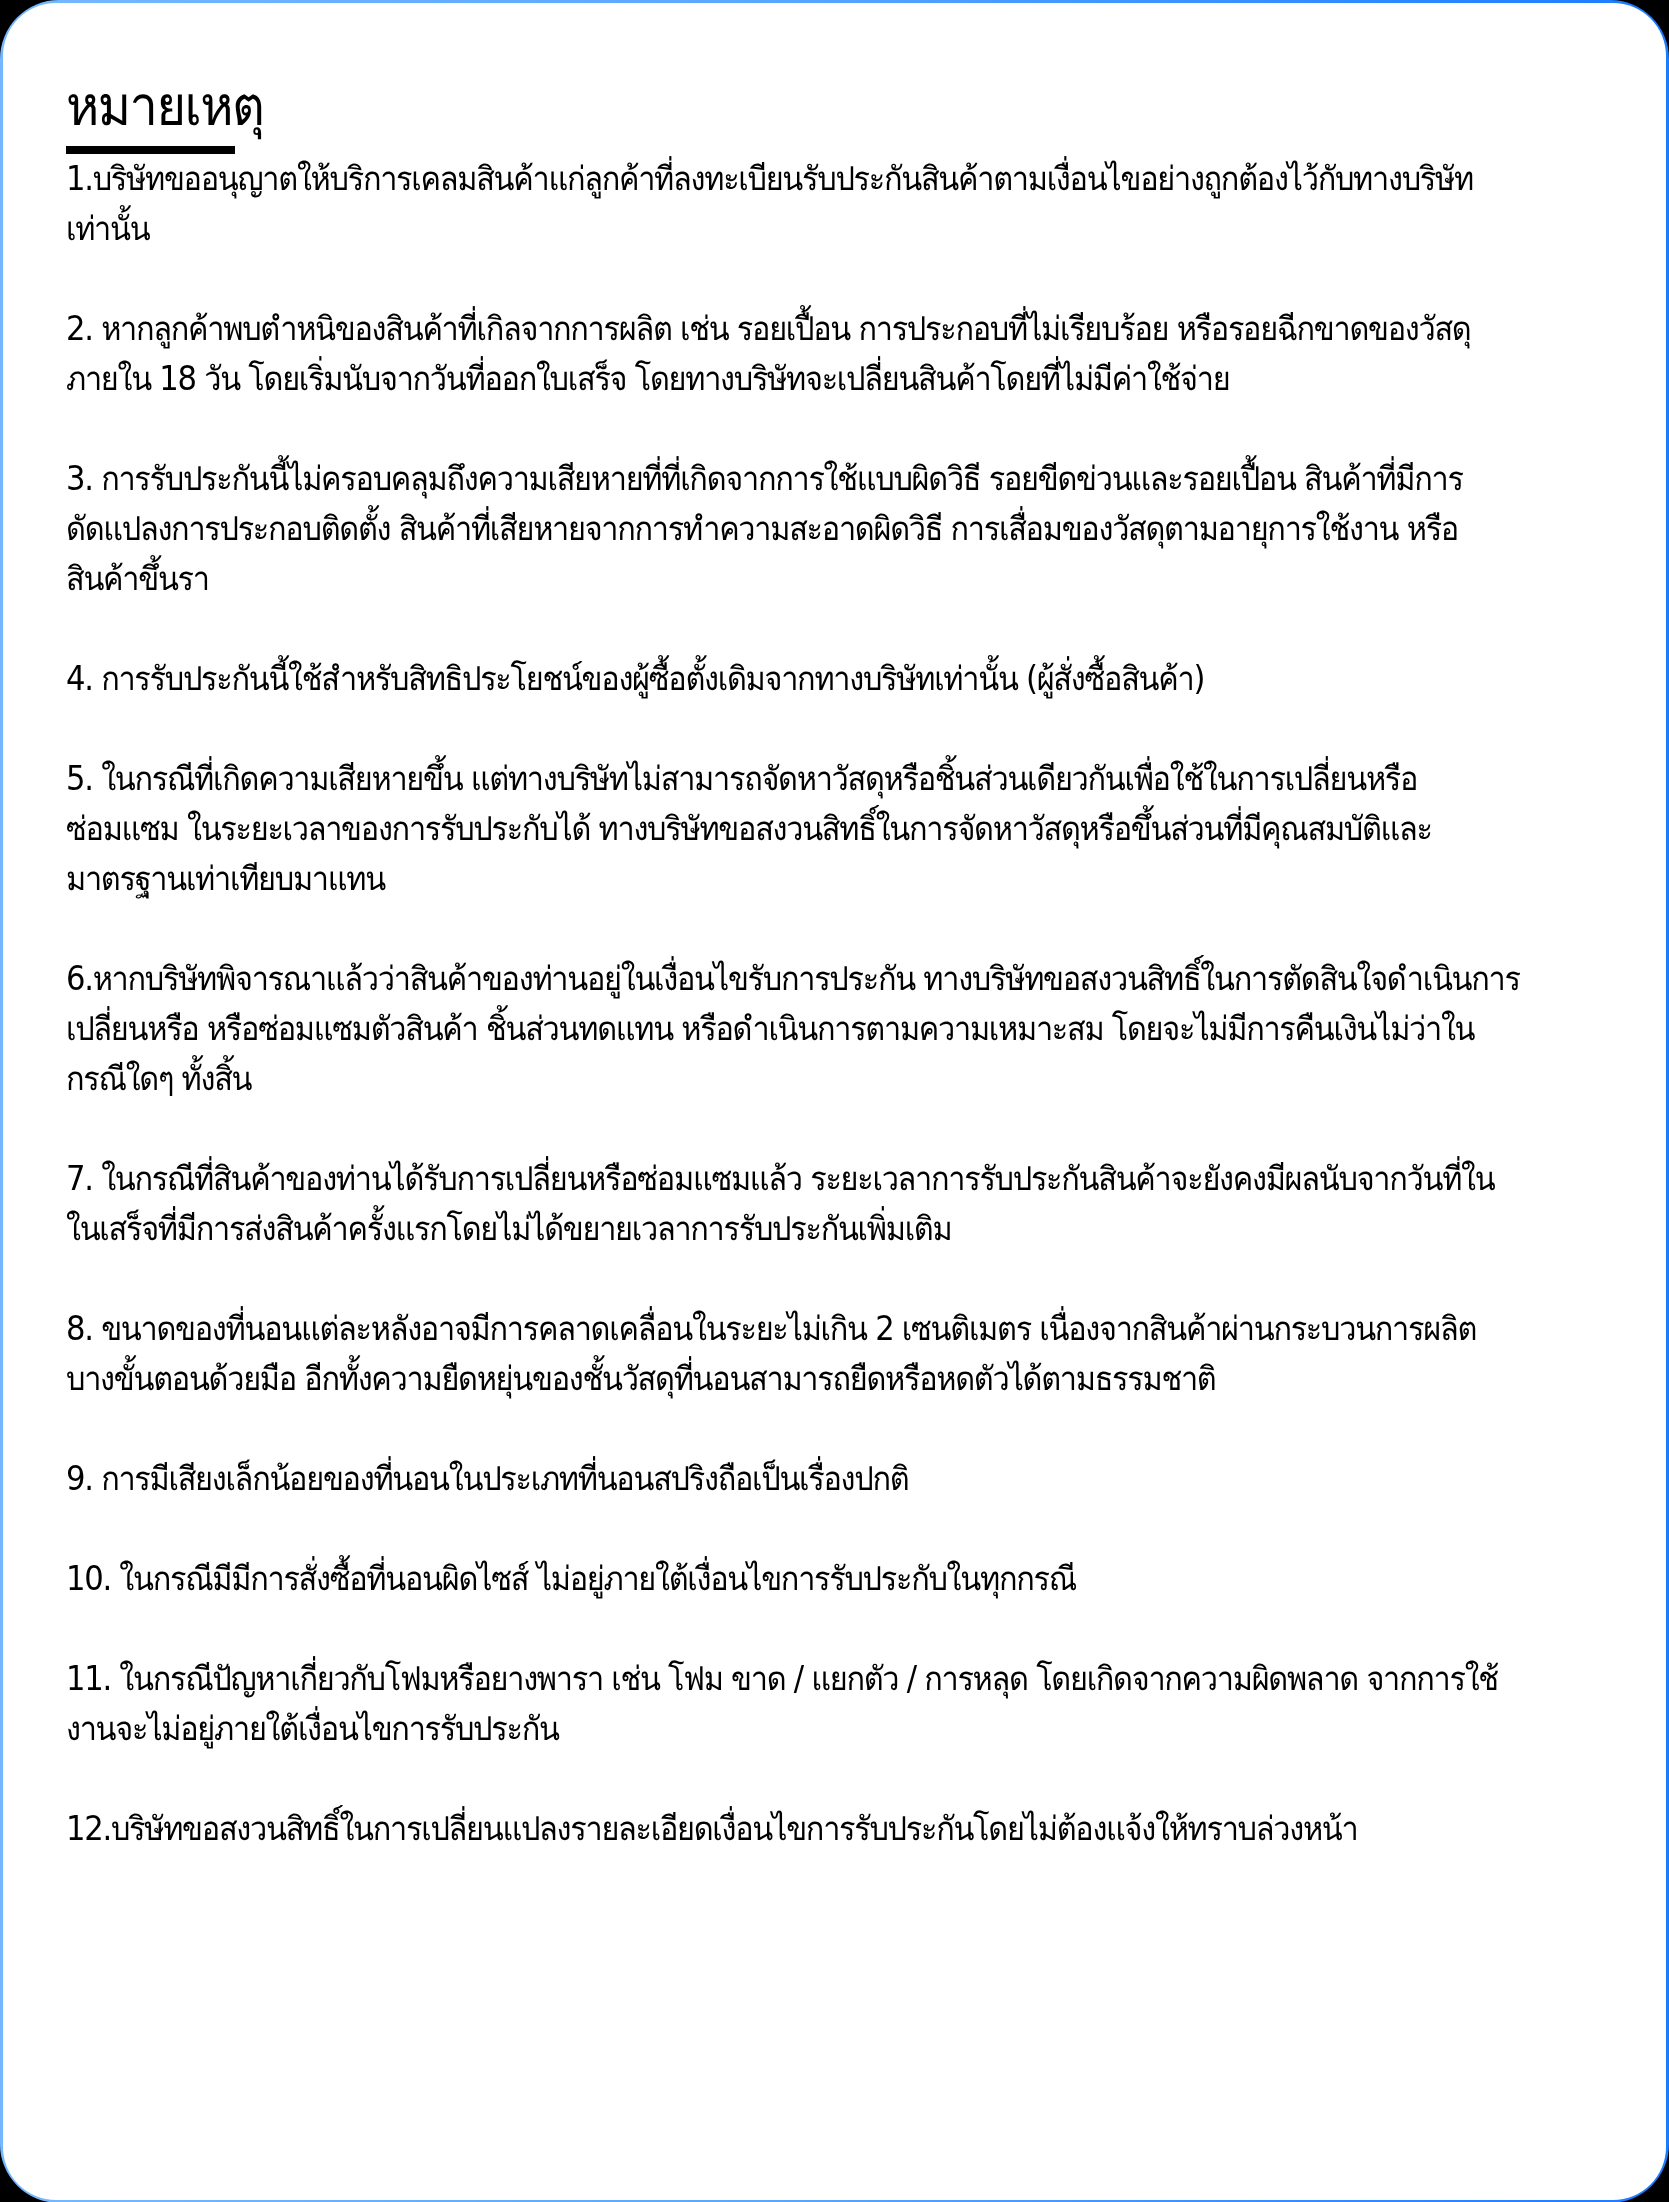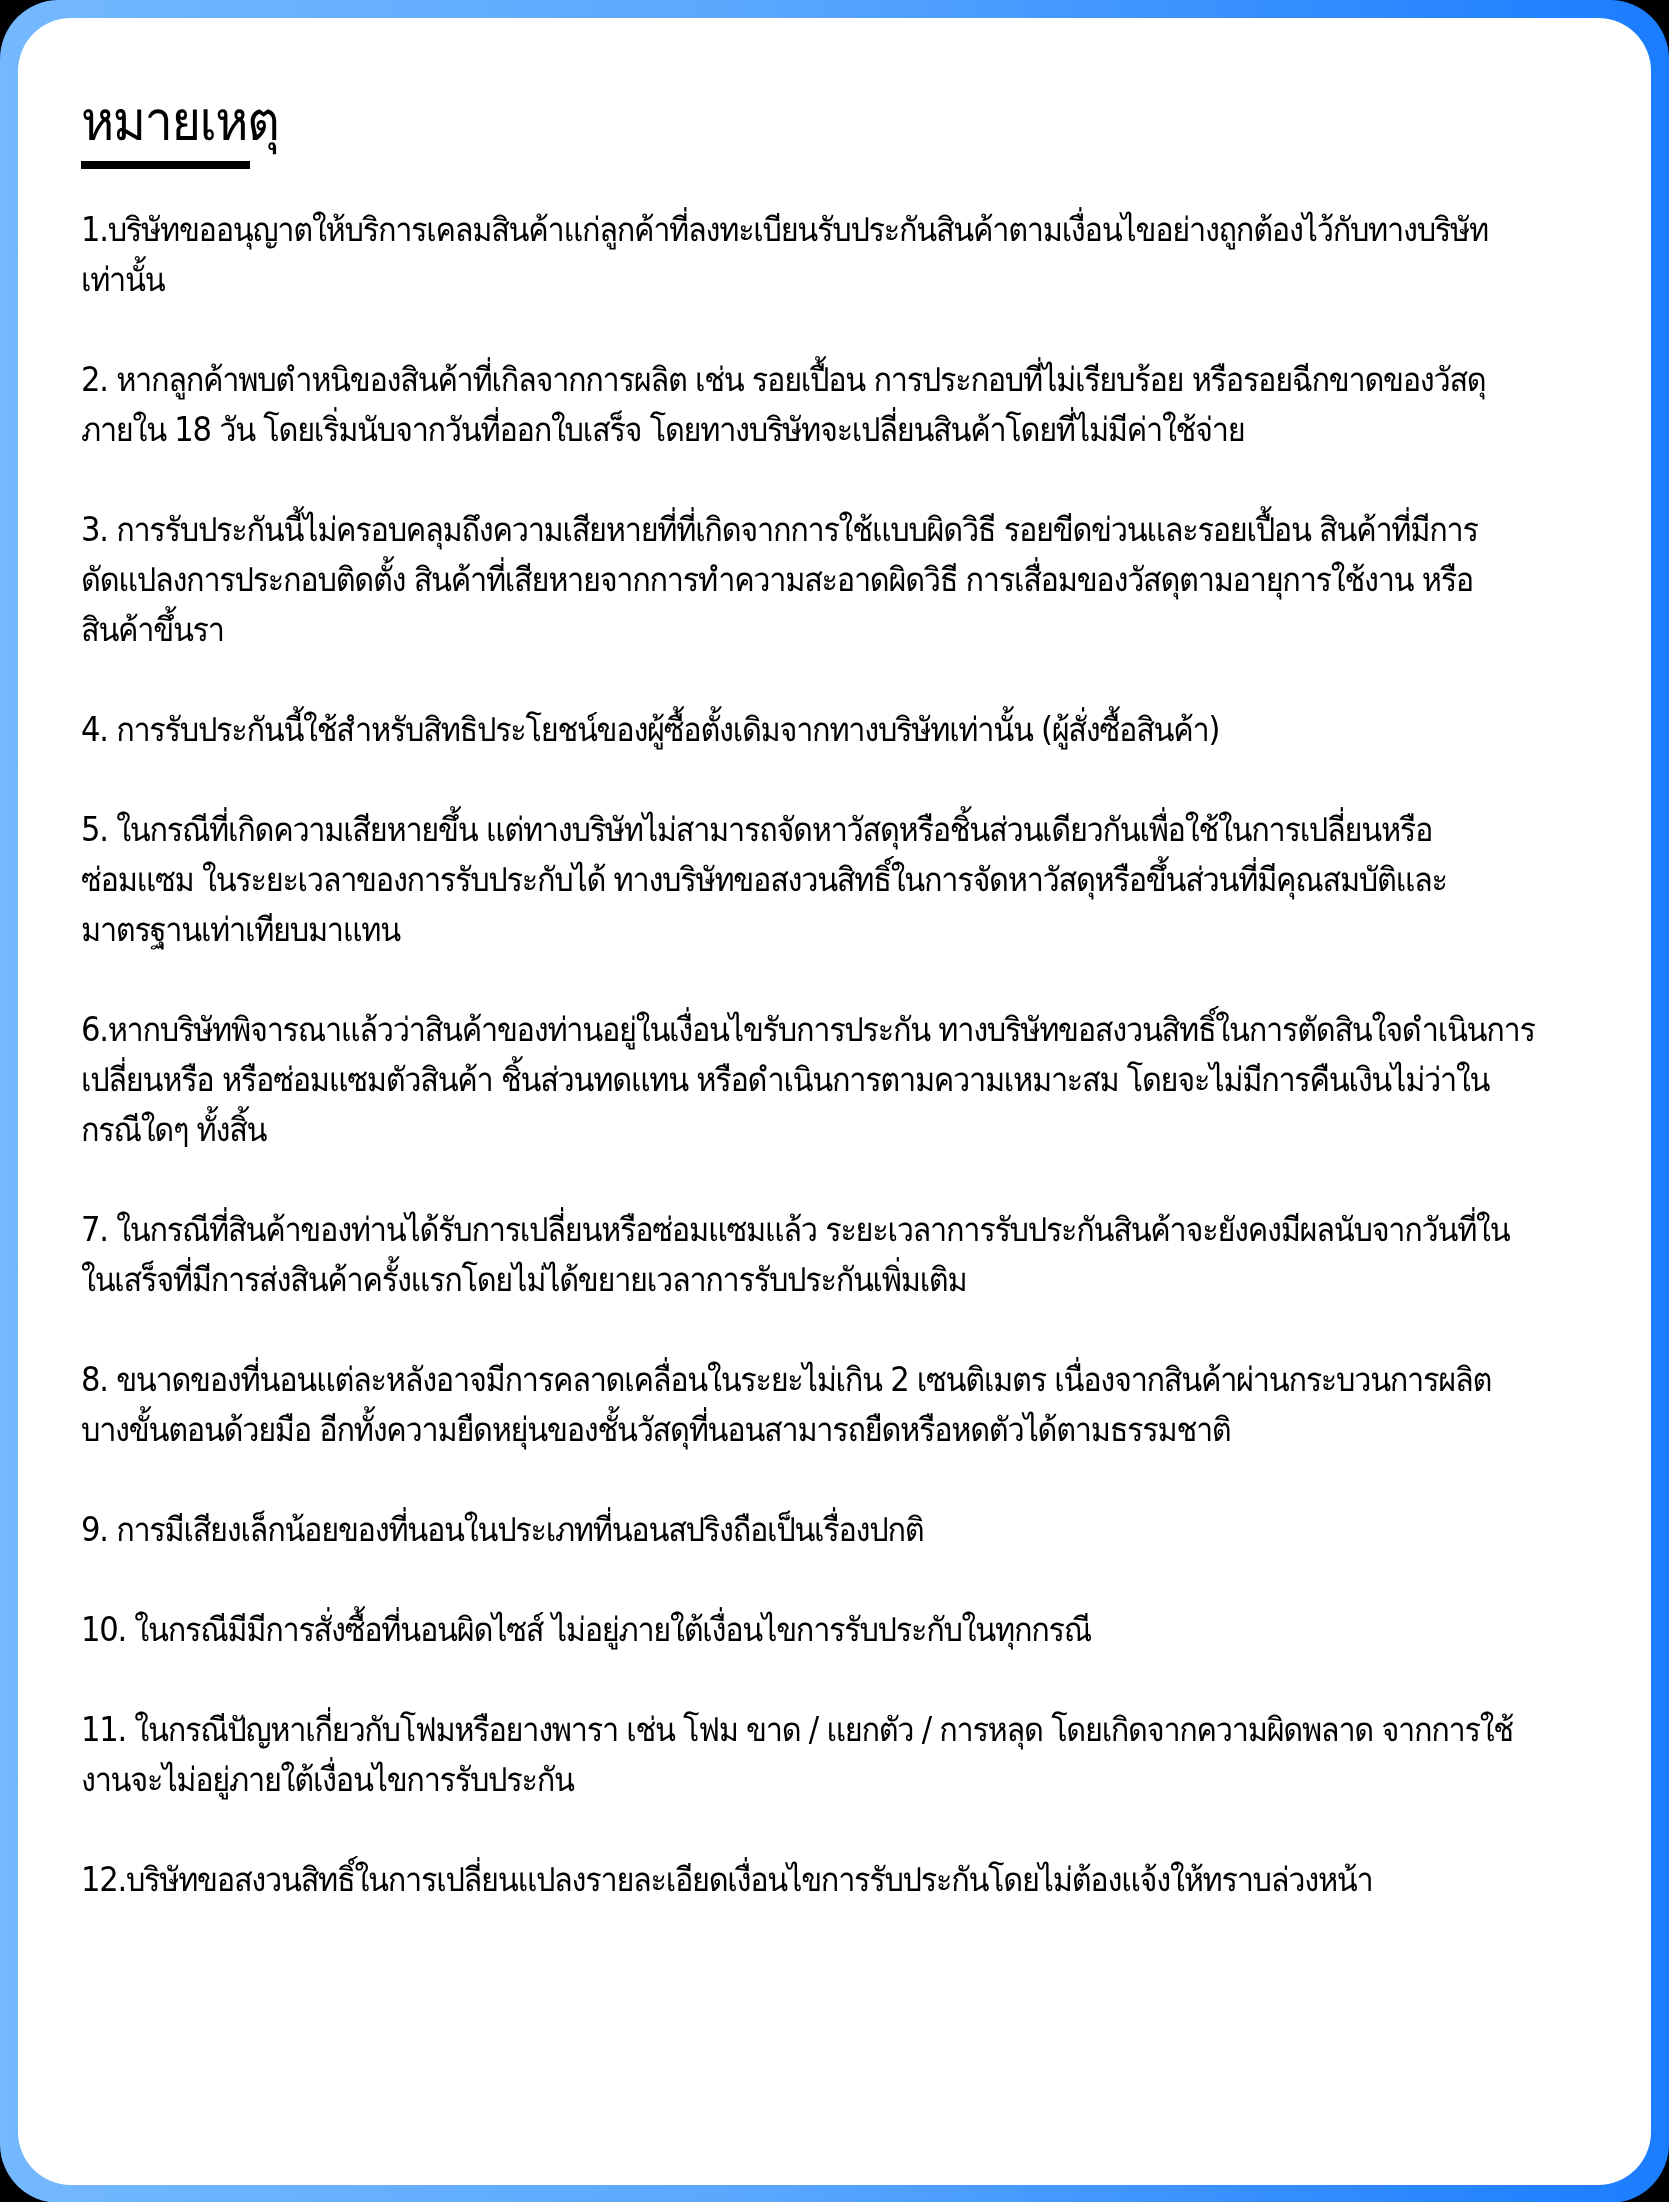--- a/index.html
+++ b/index.html
@@ -15,21 +15,21 @@
       font-family: "DejaVu Sans", "Liberation Sans", sans-serif;
     }
     .frame {
       position: absolute;
       left: 0;
       top: 0;
       width: 1669px;
       height: 2203px;
       box-sizing: border-box;
       border-radius: 59px;
-      padding: 18px;
+      padding: 3px;
       background: linear-gradient(90deg, #74b8ff 0%, #5aa7ff 45%, #1a7cff 100%);
     }
     .card {
       width: 100%;
       height: 100%;
       box-sizing: border-box;
       background: #ffffff;
       border-radius: 53px;
       padding: 76px 60px 0 60px;
       color: #000000;
@@ -43,21 +43,20 @@
       transform: scaleX(0.92);
       transform-origin: left;
     }
     .title-underline {
       width: 169px;
       height: 7.7px;
       background: #000000;
       margin: 12px 0 0 3.4px;
     }
     .notes {
-      margin-top: 36px;
     }
     .note {
       font-size: 33px;
       line-height: 50px;
       letter-spacing: -1.4px;
       margin: 0 0 50px 3.4px;
       width: 1566px;
       transform: scaleX(0.93);
       transform-origin: left;
       white-space: normal;

